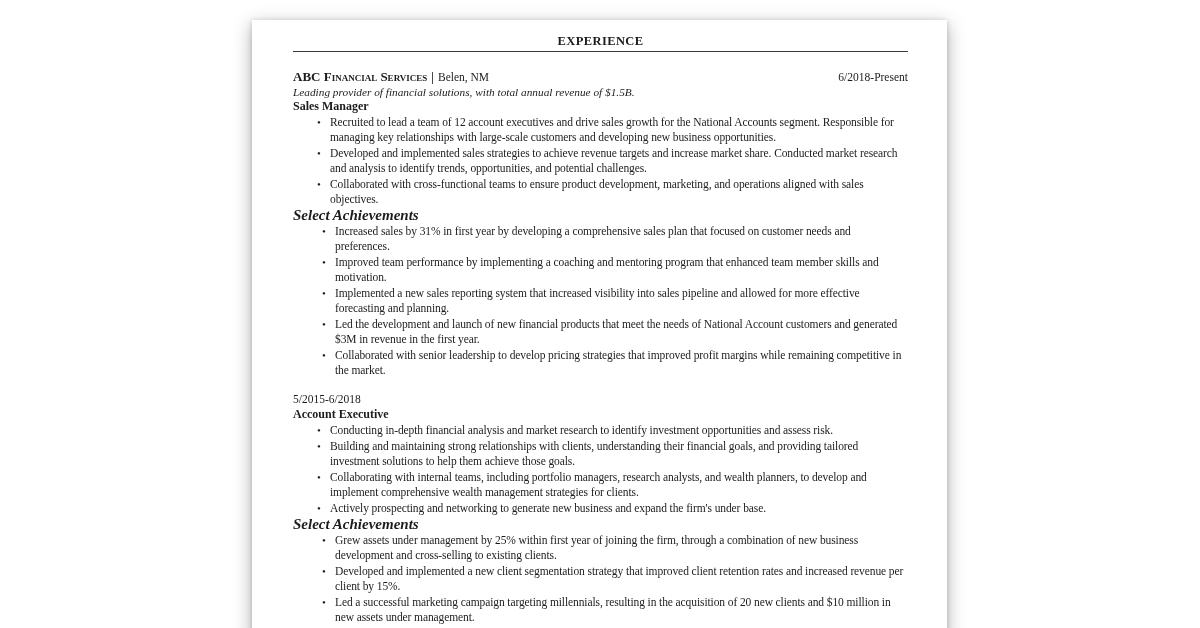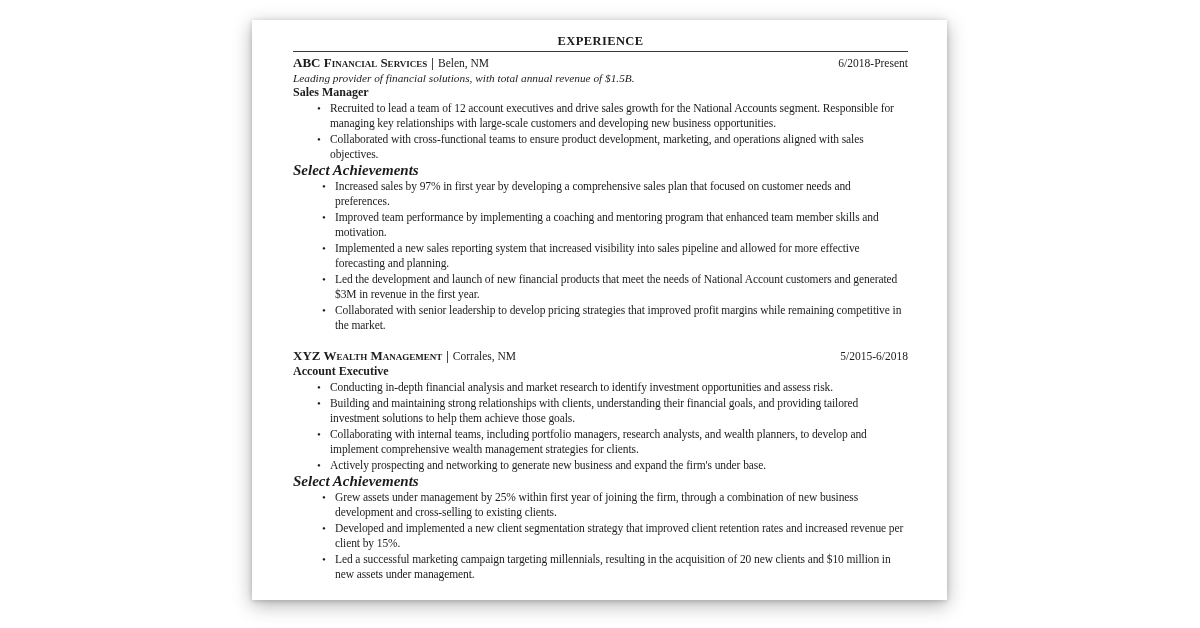--- a/index.html
+++ b/index.html
@@ -29,21 +29,21 @@
   }
   .section-title {
     text-align: center;
     font-weight: bold;
     font-size: 12.5px;
     letter-spacing: 0.4px;
     line-height: 16px;
     padding-bottom: 2px;
     border-bottom: 1.5px solid #3a3a3a;
   }
-  .job { margin-top: 2px; }
+  .job { margin-top: 16px; }
   .job + .job { margin-top: 14px; }
   .company-row {
     display: flex;
     justify-content: space-between;
     align-items: baseline;
     line-height: 15px;
   }
   .company-left { white-space: nowrap; }
   .company-name {
     font-weight: bold;
@@ -104,37 +104,35 @@
       <div class="company-row">
         <span class="company-left">
           <span class="company-name">ABC Financial Services</span><span class="company-sep">|</span><span class="company-location">Belen, NM</span>
         </span>
         <span class="company-dates">6/2018-Present</span>
       </div>
       <div class="tagline">Leading provider of financial solutions, with total annual revenue of $1.5B.</div>
       <div class="role-title">Sales Manager</div>
       <ul class="bullets">
         <li>Recruited to lead a team of 12 account executives and drive sales growth for the National Accounts segment. Responsible for managing key relationships with large-scale customers and developing new business opportunities.</li>
+        <li>Developed and implemented sales strategies to achieve revenue targets and increase market share. Conducted market research and analysis to identify trends, opportunities, and potential challenges.</li>
         <li>Collaborated with cross-functional teams to ensure product development, marketing, and operations aligned with sales objectives.</li>
       </ul>
       <div class="achievements-label">Select Achievements</div>
       <ul class="bullets achievements">
-        <li>Increased sales by 97% in first year by developing a comprehensive sales plan that focused on customer needs and preferences.</li>
+        <li>Increased sales by 31% in first year by developing a comprehensive sales plan that focused on customer needs and preferences.</li>
         <li>Improved team performance by implementing a coaching and mentoring program that enhanced team member skills and motivation.</li>
         <li>Implemented a new sales reporting system that increased visibility into sales pipeline and allowed for more effective forecasting and planning.</li>
         <li>Led the development and launch of new financial products that meet the needs of National Account customers and generated $3M in revenue in the first year.</li>
         <li>Collaborated with senior leadership to develop pricing strategies that improved profit margins while remaining competitive in the market.</li>
       </ul>
     </div>
 
     <div class="job">
       <div class="company-row">
-        <span class="company-left">
-          <span class="company-name">XYZ Wealth Management</span><span class="company-sep">|</span><span class="company-location">Corrales, NM</span>
-        </span>
         <span class="company-dates">5/2015-6/2018</span>
       </div>
       <div class="role-title">Account Executive</div>
       <ul class="bullets">
         <li>Conducting in-depth financial analysis and market research to identify investment opportunities and assess risk.</li>
         <li>Building and maintaining strong relationships with clients, understanding their financial goals, and providing tailored investment solutions to help them achieve those goals.</li>
         <li>Collaborating with internal teams, including portfolio managers, research analysts, and wealth planners, to develop and implement comprehensive wealth management strategies for clients.</li>
         <li>Actively prospecting and networking to generate new business and expand the firm's under base.</li>
       </ul>
       <div class="achievements-label">Select Achievements</div>

